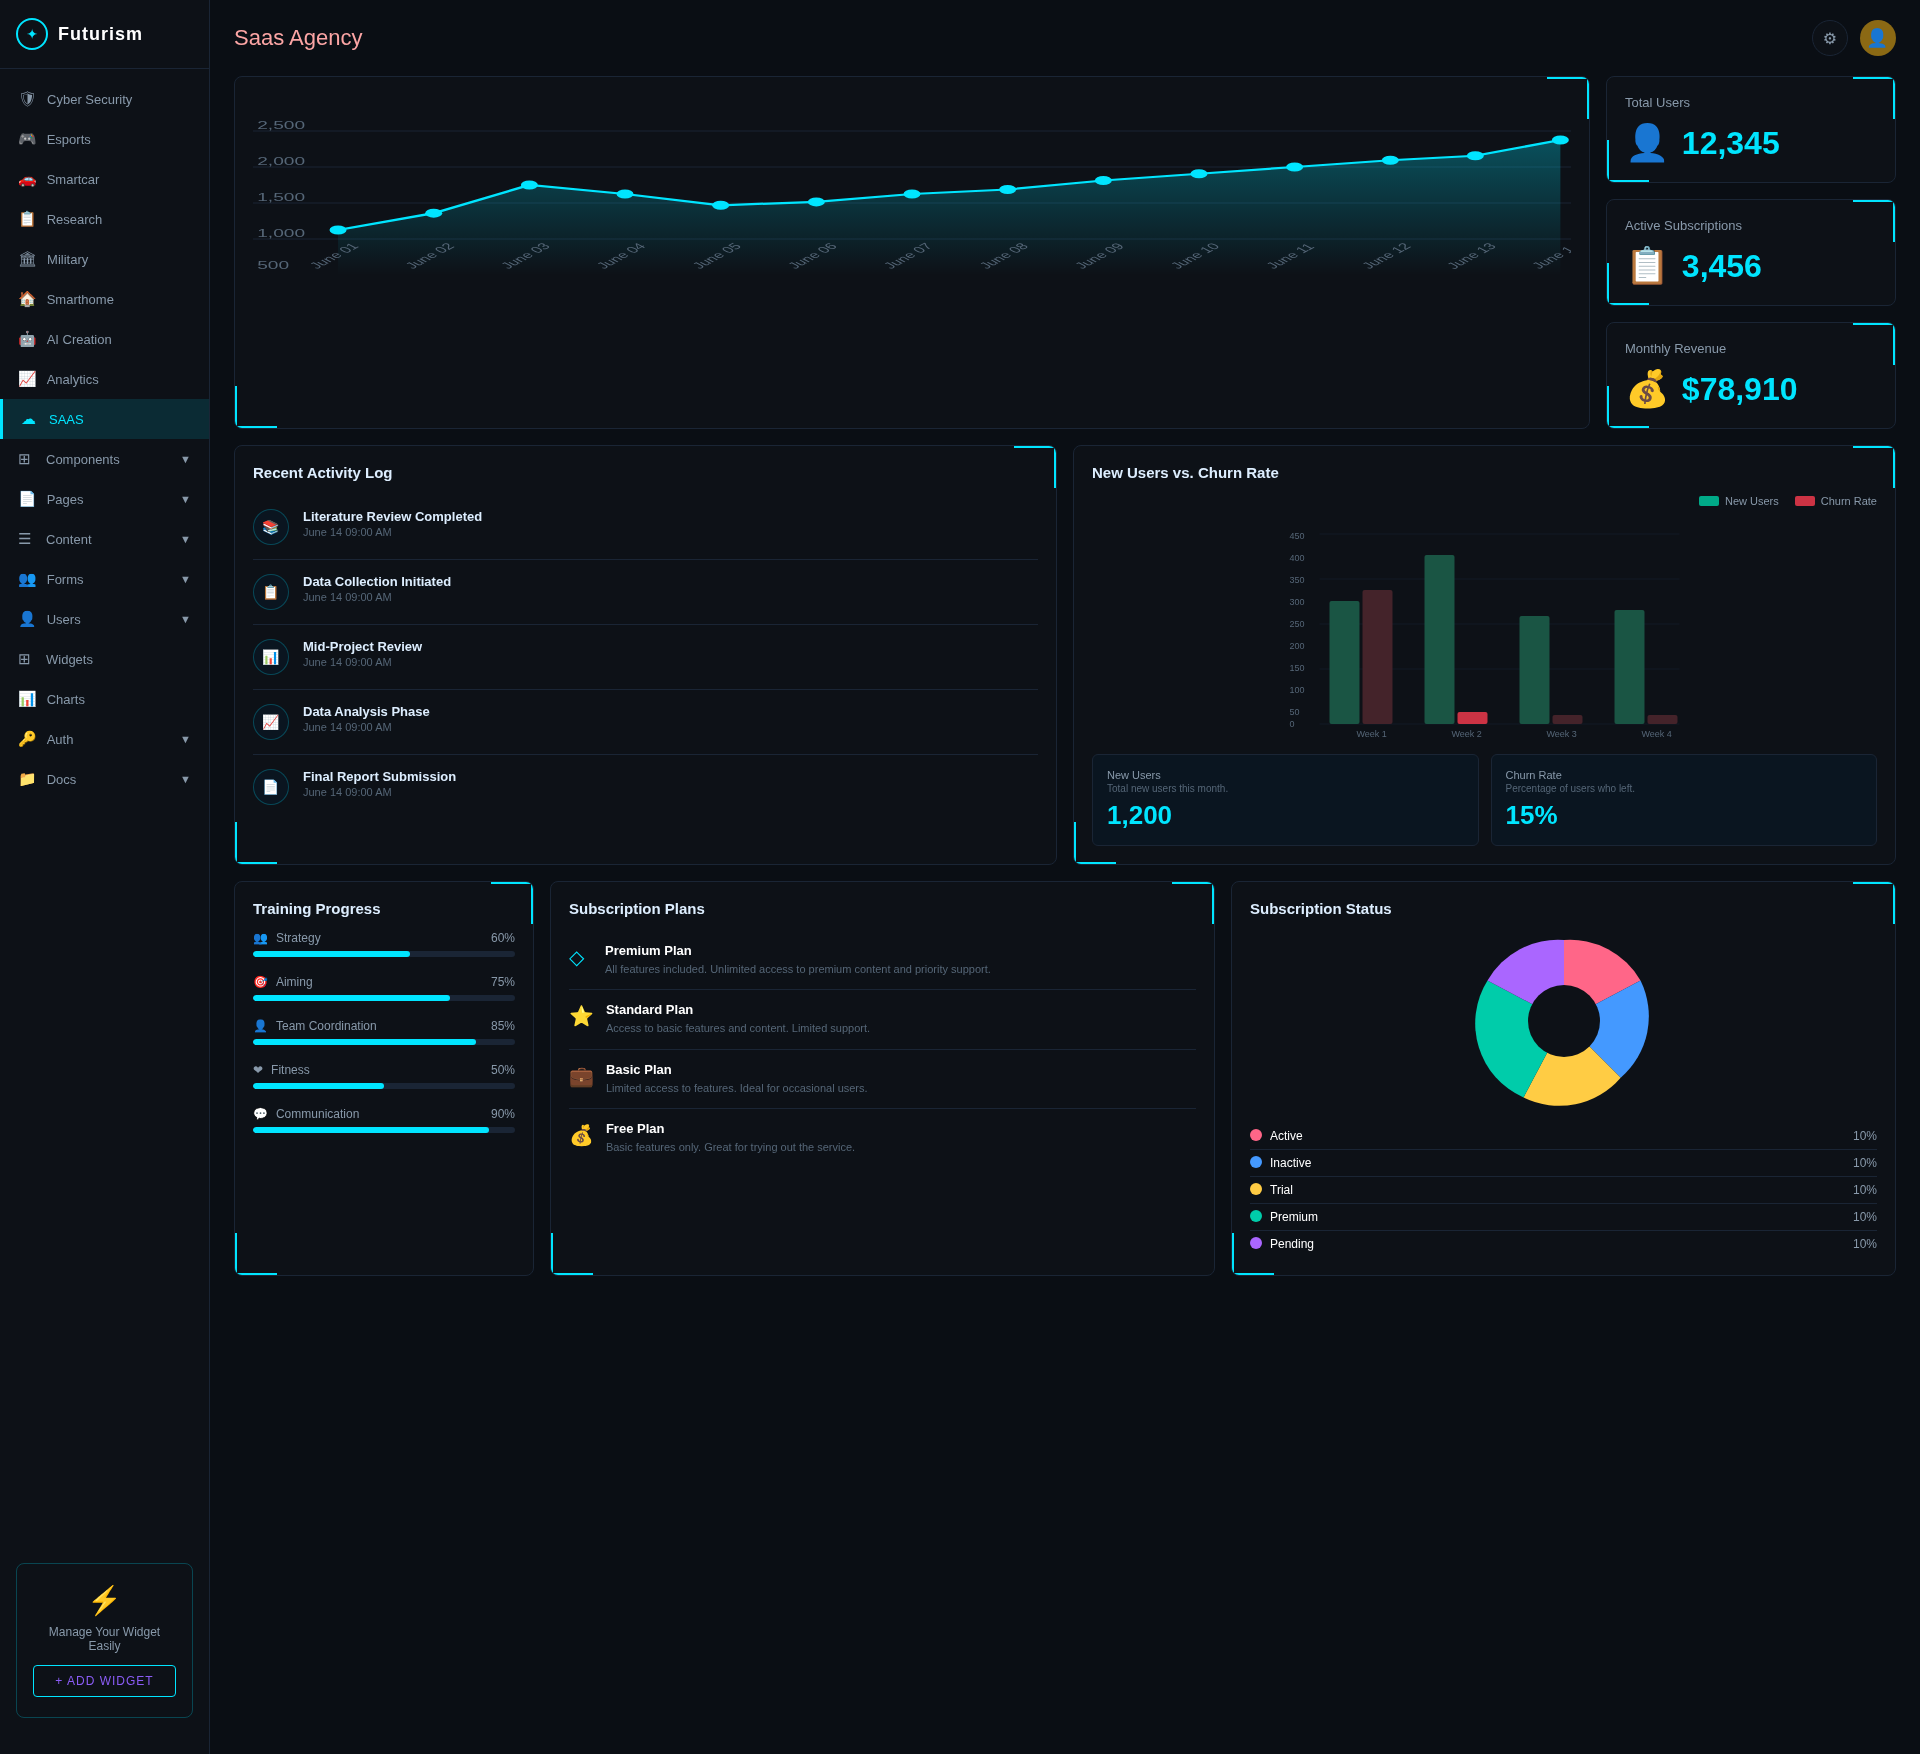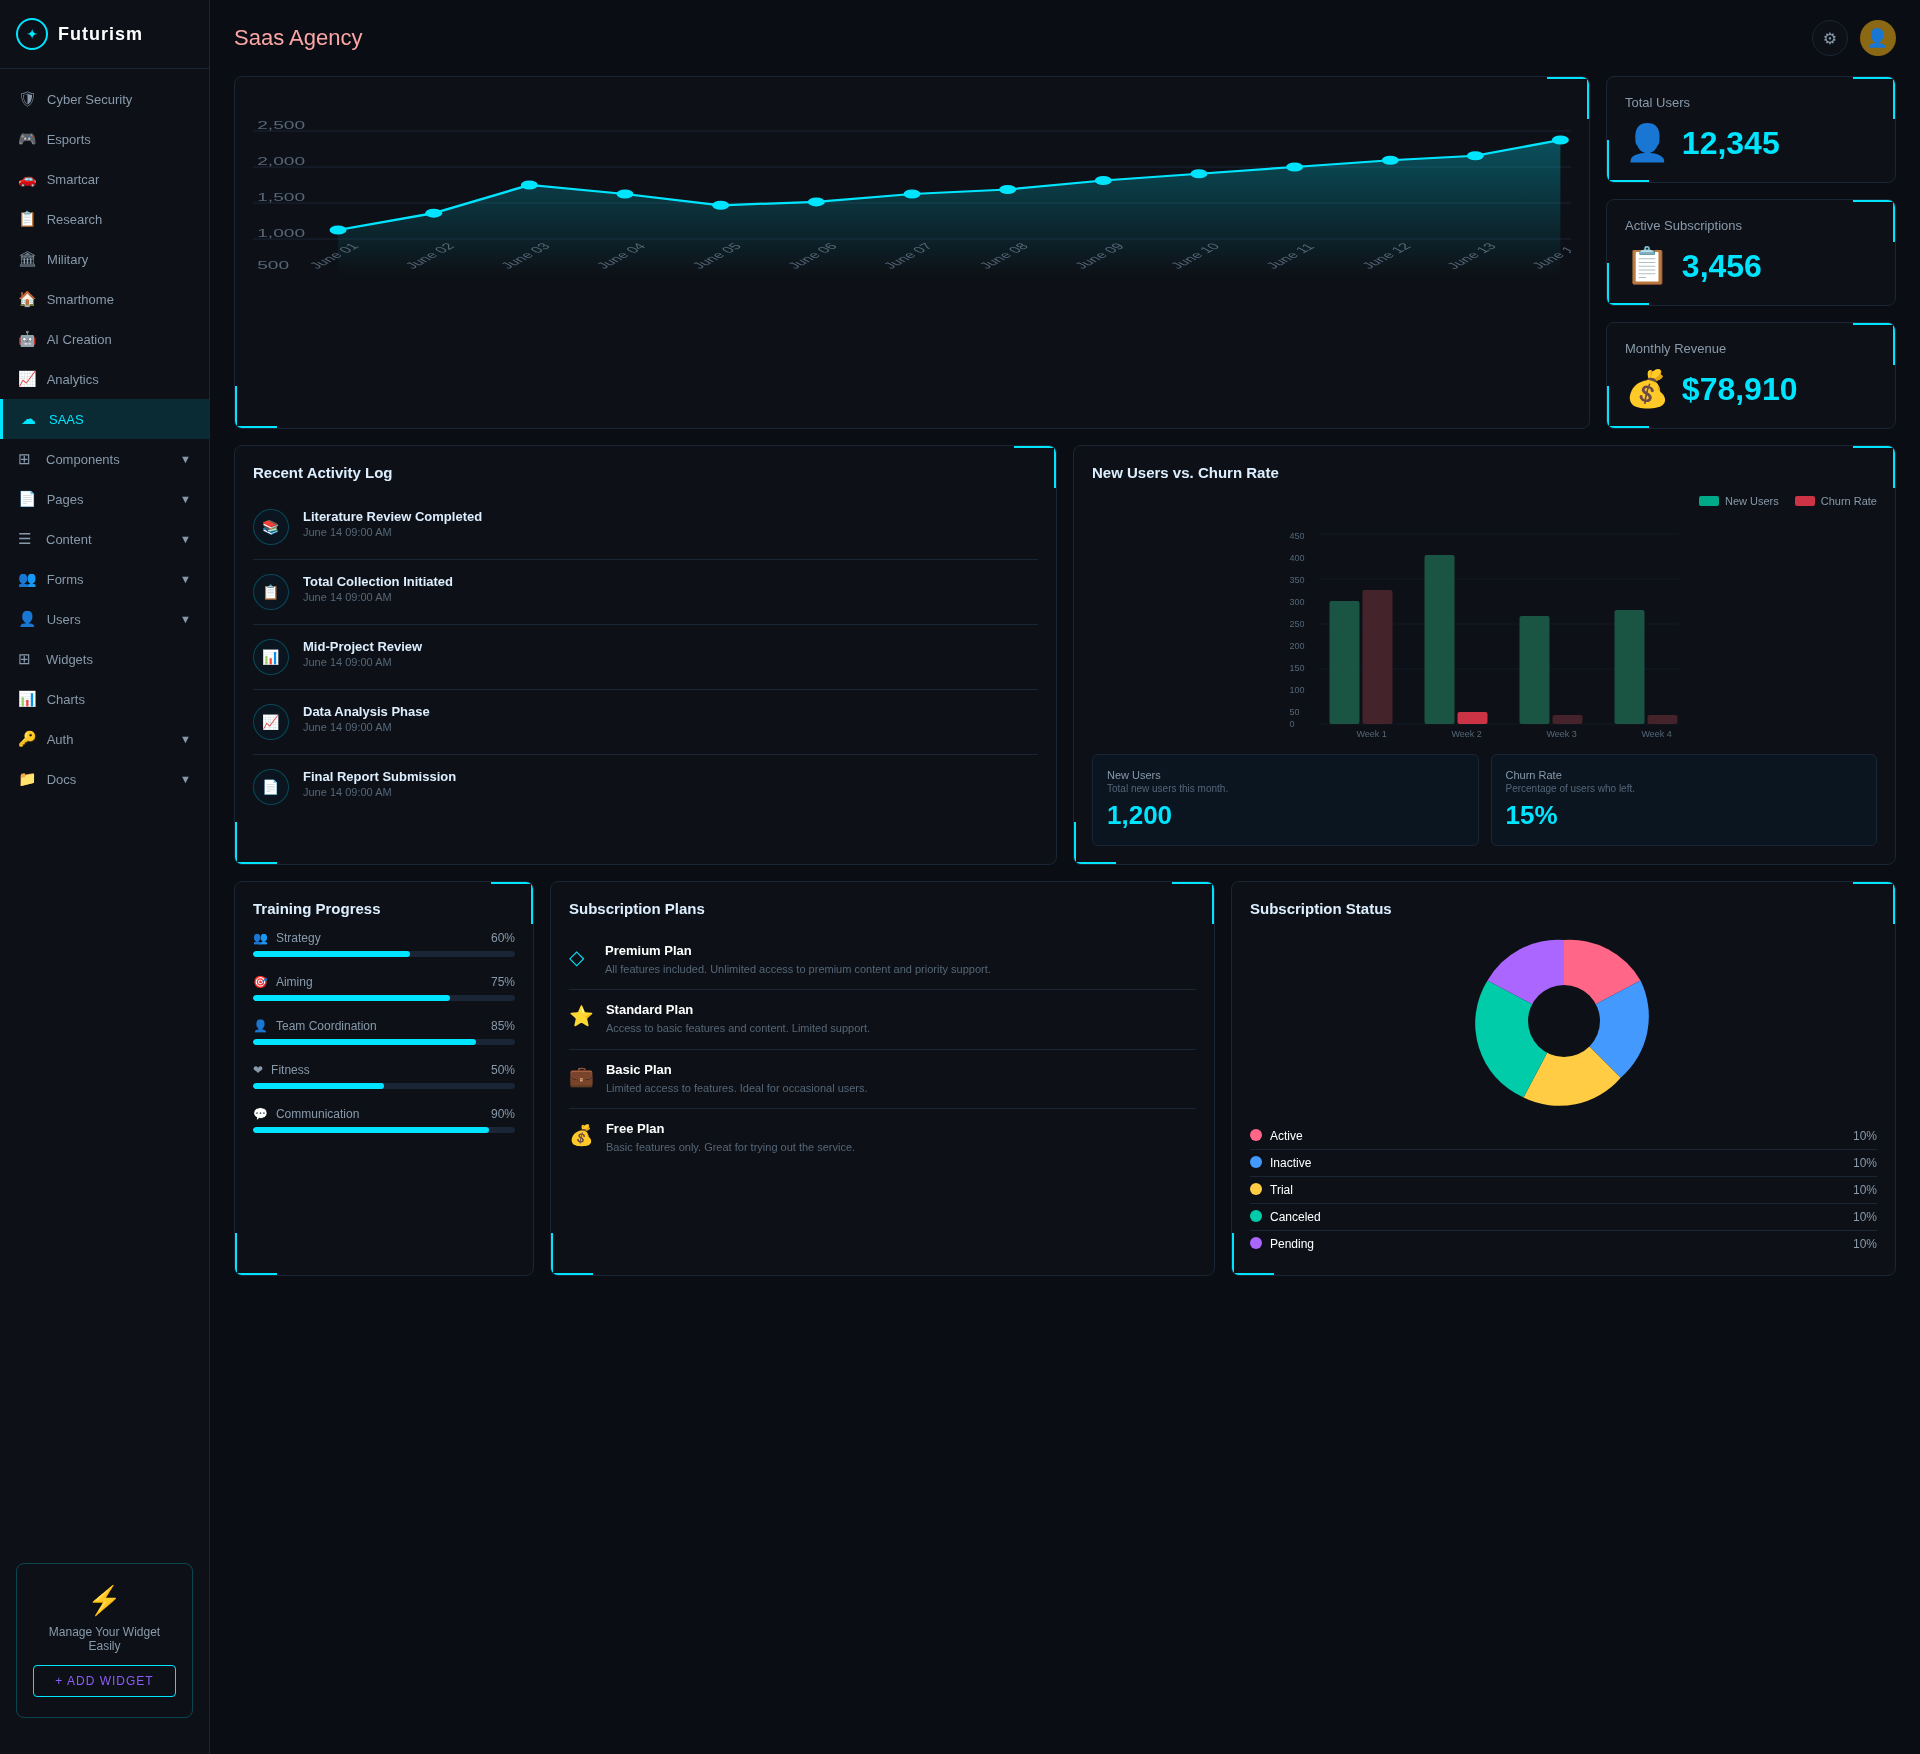--- a/index.html
+++ b/index.html
@@ -419,21 +419,21 @@
           <div class="activity-item">
     <div class="activity-dot">📚</div>
     <div>
       <div class="activity-title">Literature Review Completed</div>
       <div class="activity-time">June 14 09:00 AM</div>
     </div>
   </div>
           <div class="activity-item">
     <div class="activity-dot">📋</div>
     <div>
-      <div class="activity-title">Total Collection Initiated</div>
+      <div class="activity-title">Data Collection Initiated</div>
       <div class="activity-time">June 14 09:00 AM</div>
     </div>
   </div>
           <div class="activity-item">
     <div class="activity-dot">📊</div>
     <div>
       <div class="activity-title">Mid-Project Review</div>
       <div class="activity-time">June 14 09:00 AM</div>
     </div>
   </div>
@@ -655,21 +655,21 @@
             <div class="pie-legend-item">
     <div class="pie-dot-label">
       <div class="pie-dot" style="background:#ffcc44"></div>
       <span>Trial</span>
     </div>
     <span class="pie-pct">10%</span>
   </div>
             <div class="pie-legend-item">
     <div class="pie-dot-label">
       <div class="pie-dot" style="background:#00ccaa"></div>
-      <span>Canceled</span>
+      <span>Premium</span>
     </div>
     <span class="pie-pct">10%</span>
   </div>
             <div class="pie-legend-item">
     <div class="pie-dot-label">
       <div class="pie-dot" style="background:#aa66ff"></div>
       <span>Pending</span>
     </div>
     <span class="pie-pct">10%</span>
   </div>

